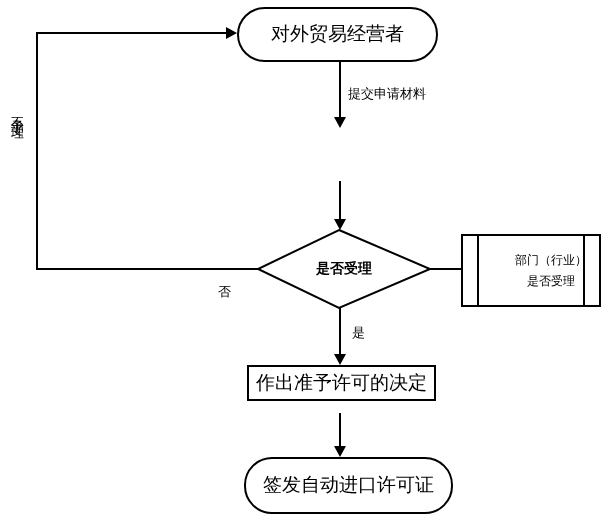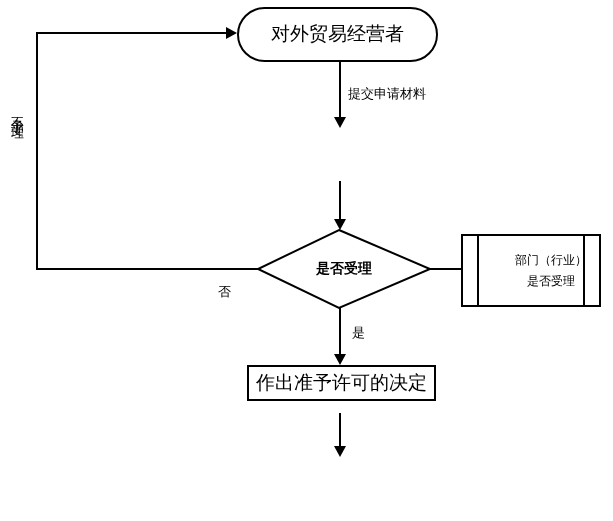--- a/index.html
+++ b/index.html
@@ -108,20 +108,23 @@
     <div>
       <div>部门（行业）</div>
       <div>是否受理</div>
     </div>
   </div>
 
   <div class="node" style="left:247px; top:365px; width:189px; height:36px;">
     <span>作出准予许可的决定</span>
   </div>
 
+  <div class="node terminator" style="left:244px; top:457px; width:209px; height:57px;">
+    <span>签发自动进口许可证</span>
+  </div>
 
   <div class="edge-label" style="left:348px; top:85px;">提交申请材料</div>
 
   <div class="edge-label" style="left:352px; top:324px;">是</div>
 
   <div class="edge-label" style="left:218px; top:283px;">否</div>
 
   <div class="edge-label vertical" style="left:8px; top:107px; height:84px;">不予受理</div>
 
 </div>

